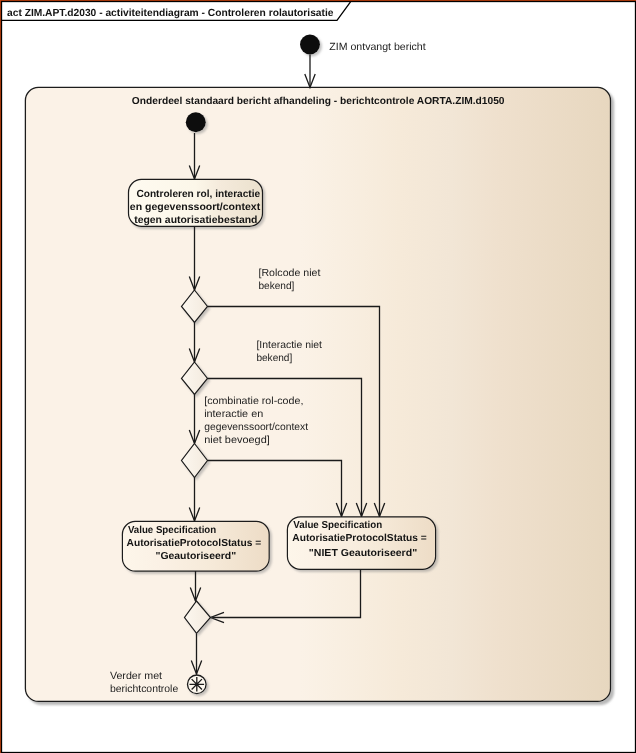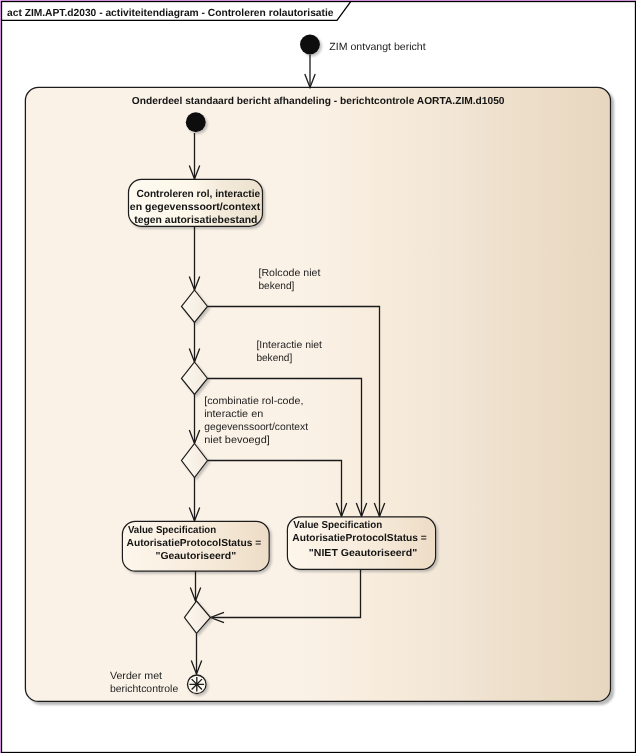--- a/index.html
+++ b/index.html
@@ -1,18 +1,18 @@
 <!DOCTYPE html>
 <html><head>
 <meta charset="utf-8">
 <title>act ZIM.APT.d2030 - activiteitendiagram - Controleren rolautorisatie</title>
 <style>
   html,body{margin:0;padding:0;background:#ffffff;}
   body{width:636px;height:753px;overflow:hidden;font-family:"Liberation Sans",sans-serif;}
-  #stage{position:relative;width:636px;height:753px;background:#f0abfc;text-align:right;}
+  #stage{position:relative;width:636px;height:753px;background:#c2410c;text-align:right;}
   svg#diagram{position:absolute;left:0;top:0;display:block;}
   text{font-family:"Liberation Sans",sans-serif;fill:#141414;white-space:pre;text-rendering:geometricPrecision;opacity:0.995;}
   .t-tab{font-size:10.3px;font-weight:bold;}
   .t-title{font-size:10.2px;font-weight:bold;}
   .t-node{font-size:10.3px;font-weight:bold;}
   .t-label{font-size:10.4px;font-weight:normal;fill:#1c1c1c;}
   .t-guard{font-size:10.3px;font-weight:normal;fill:#1c1c1c;}
   .t-vs{font-size:10.2px;font-weight:bold;}
   .edge{stroke:#1a1a1a;stroke-width:1.3;fill:none;}
   .shape{stroke:#1a1a1a;stroke-width:1.2;}

